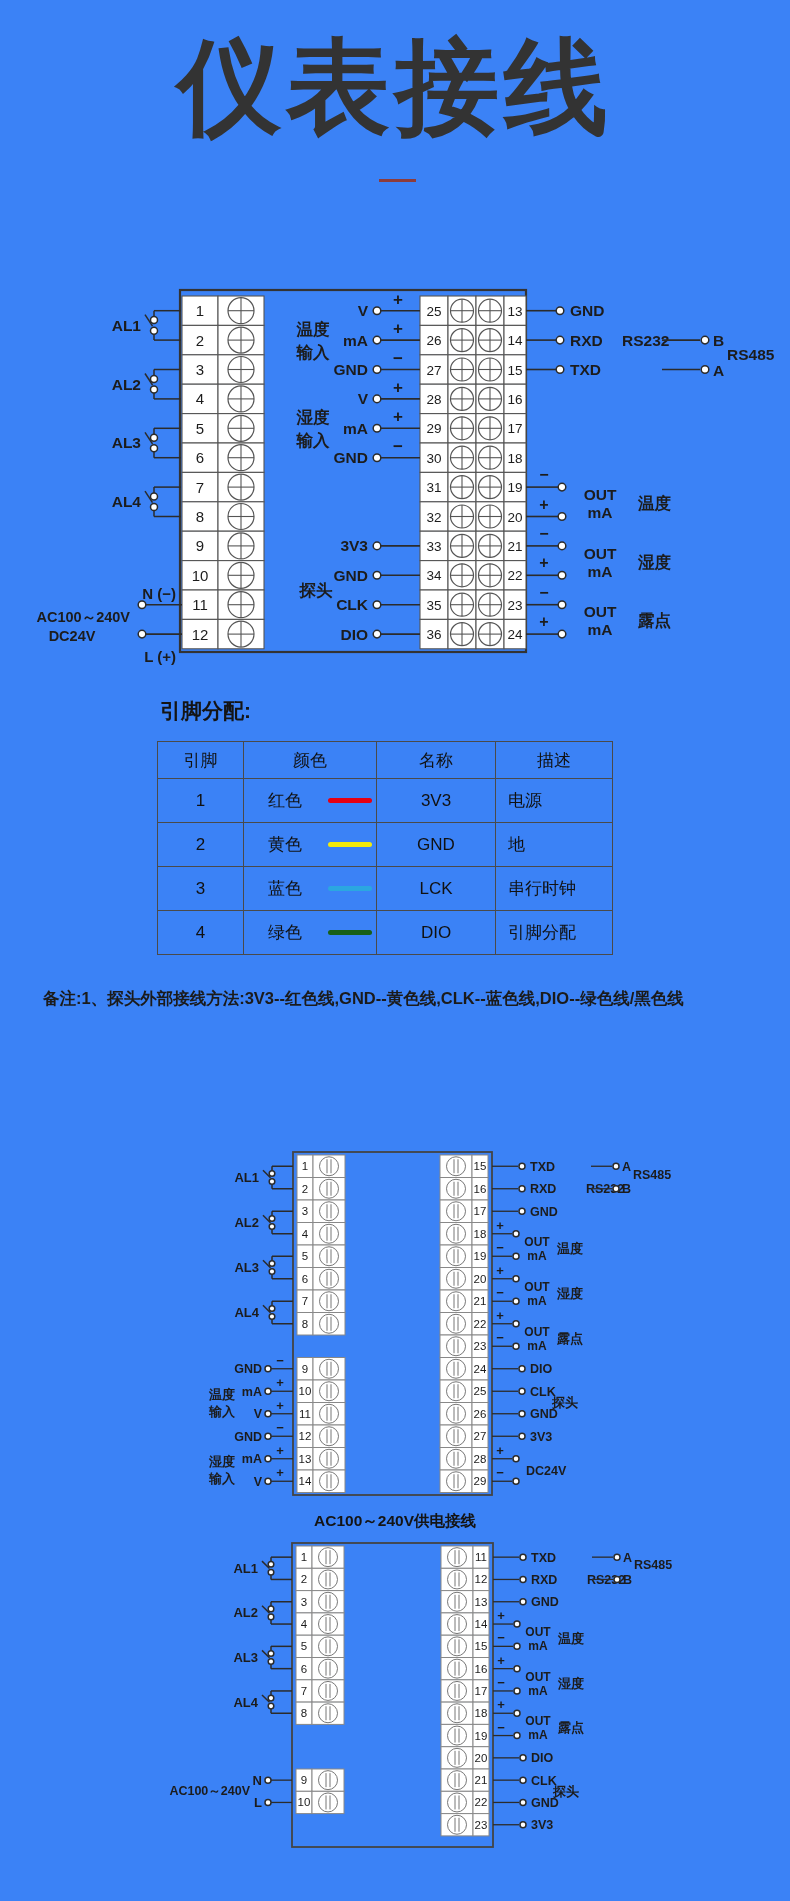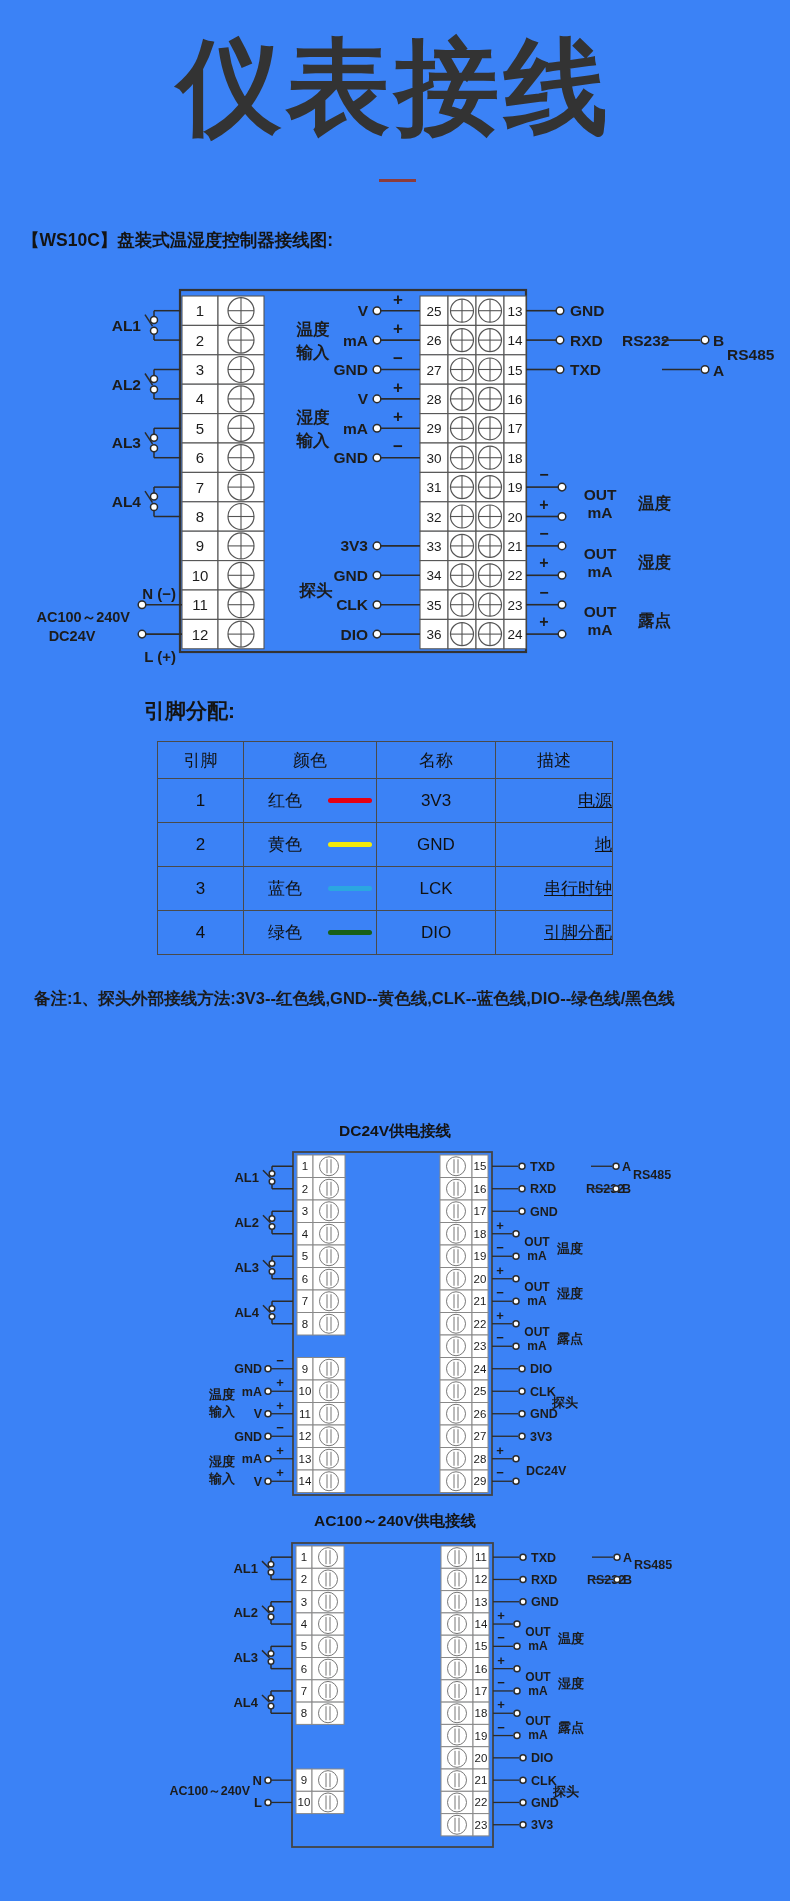--- a/index.html
+++ b/index.html
@@ -3,42 +3,41 @@
 <meta charset="utf-8">
 <style>
   html,body{margin:0;padding:0;background:#fff;}
   body{font-family:"Liberation Sans",sans-serif;color:#1b1b1b;}
   #canvas{position:relative;width:790px;height:1901px;background:#3b82f6;overflow:hidden;}
   .main-title{position:absolute;top:14px;left:0;width:100%;margin:0;text-align:center;
     font-size:104px;line-height:146px;font-weight:900;color:#333;letter-spacing:5px;}
   .title-underline{position:absolute;left:379px;top:179px;width:37px;height:3px;background:#8d3c3c;}
   .sec-heading{position:absolute;font-size:17.5px;font-weight:700;color:#141414;white-space:nowrap;}
   .diag-title{position:absolute;left:0;width:100%;text-align:center;font-size:15.5px;font-weight:700;color:#141414;}
-  .pin-title{position:absolute;left:144px;top:697px;font-size:21px;font-weight:700;color:#141414;}
+  .pin-title{position:absolute;left:160px;top:697px;font-size:21px;font-weight:700;color:#141414;}
   table.pin-table{position:absolute;left:157px;top:741px;width:455px;border-collapse:collapse;table-layout:fixed;
     font-size:17px;color:#111;padding-left:21px;}
   .pin-table th,.pin-table td{border:1.6px solid #4a4a4a;text-align:center;padding:0;}
   .pin-table th{height:36px;font-weight:500;}
   .pin-table td{height:43px;font-weight:400;}
-  .pin-table td.desc{text-align:right;padding-left:12px;text-decoration:underline;}
+  .pin-table td.desc{text-align:left;padding-left:12px;}
   .color-cell-inner{display:flex;align-items:center;justify-content:flex-start;padding-left:24px;gap:26px;}
   .swatch{display:inline-block;width:44px;height:5px;border-radius:3px;}
-  .notes{position:absolute;left:34px;top:984px;font-size:16.5px;font-weight:600;line-height:28px;color:#1b1b1b;white-space:nowrap;}
+  .notes{position:absolute;left:43px;top:984px;font-size:16.5px;font-weight:600;line-height:28px;color:#1b1b1b;white-space:nowrap;}
   .notes .l2{padding-left:23px;}
   svg{position:absolute;left:0;}
   svg text{font-family:"Liberation Sans",sans-serif;}
 </style>
 </head>
 <body>
 
 <div id="canvas">
   <h1 class="main-title">仪表接线</h1>
   <div class="title-underline"></div>
 
-  <div class="sec-heading" style="left:22px;top:228px">【WS10C】盘装式温湿度控制器接线图:</div>
   <svg id="svg1" width="790" height="420" style="top:260px">
       <rect x="180" y="30" width="346" height="362" fill="none" stroke="#333" stroke-width="2.2"></rect>
       <g>
         <rect x="182" y="36" width="36" height="29.4" fill="#fff" stroke="#555" stroke-width="1.1"></rect>
         <rect x="218" y="36" width="46" height="29.4" fill="#fff" stroke="#555" stroke-width="1.1"></rect>
         <text x="200" y="56.2" font-size="15" text-anchor="middle" font-weight="400" fill="#1c1c1c">1</text>
         <g>
           <circle cx="241" cy="50.7" r="13" fill="#fff" stroke="#555" stroke-width="1.2"></circle>
           <line x1="228" y1="50.7" x2="254" y2="50.7" stroke="#555" stroke-width="1.1"></line>
           <line x1="241" y1="37.7" x2="241" y2="63.7" stroke="#555" stroke-width="1.1"></line>
@@ -616,21 +615,20 @@
         <td>DIO</td>
         <td class="desc">引脚分配</td>
       </tr>
     </tbody>
   </table>
 
   <div class="notes">
     <div class="l1">备注:1、探头外部接线方法:3V3--红色线,GND--黄色线,CLK--蓝色线,DIO--绿色线/黑色线</div>
   </div>
 
-  <div class="diag-title" style="top:1121px">DC24V供电接线</div>
   <svg id="svg2" width="790" height="385" style="top:1140px">
       <rect x="293" y="12" width="199" height="343" fill="none" stroke="#444" stroke-width="1.8"></rect>
       <g>
         <rect x="297" y="15" width="16" height="22.5" fill="#fff" stroke="#888" stroke-width="1"></rect>
         <rect x="313" y="15" width="32" height="22.5" fill="#fff" stroke="#888" stroke-width="1"></rect>
         <text x="305" y="30.25" font-size="11.5" text-anchor="middle" font-weight="400" fill="#1c1c1c">1</text>
         <g>
           <circle cx="329" cy="26.25" r="9.5" fill="#fff" stroke="#777" stroke-width="1"></circle>
           <line x1="327" y1="19.25" x2="327" y2="33.25" stroke="#777" stroke-width="1"></line>
           <line x1="331" y1="19.25" x2="331" y2="33.25" stroke="#777" stroke-width="1"></line>

